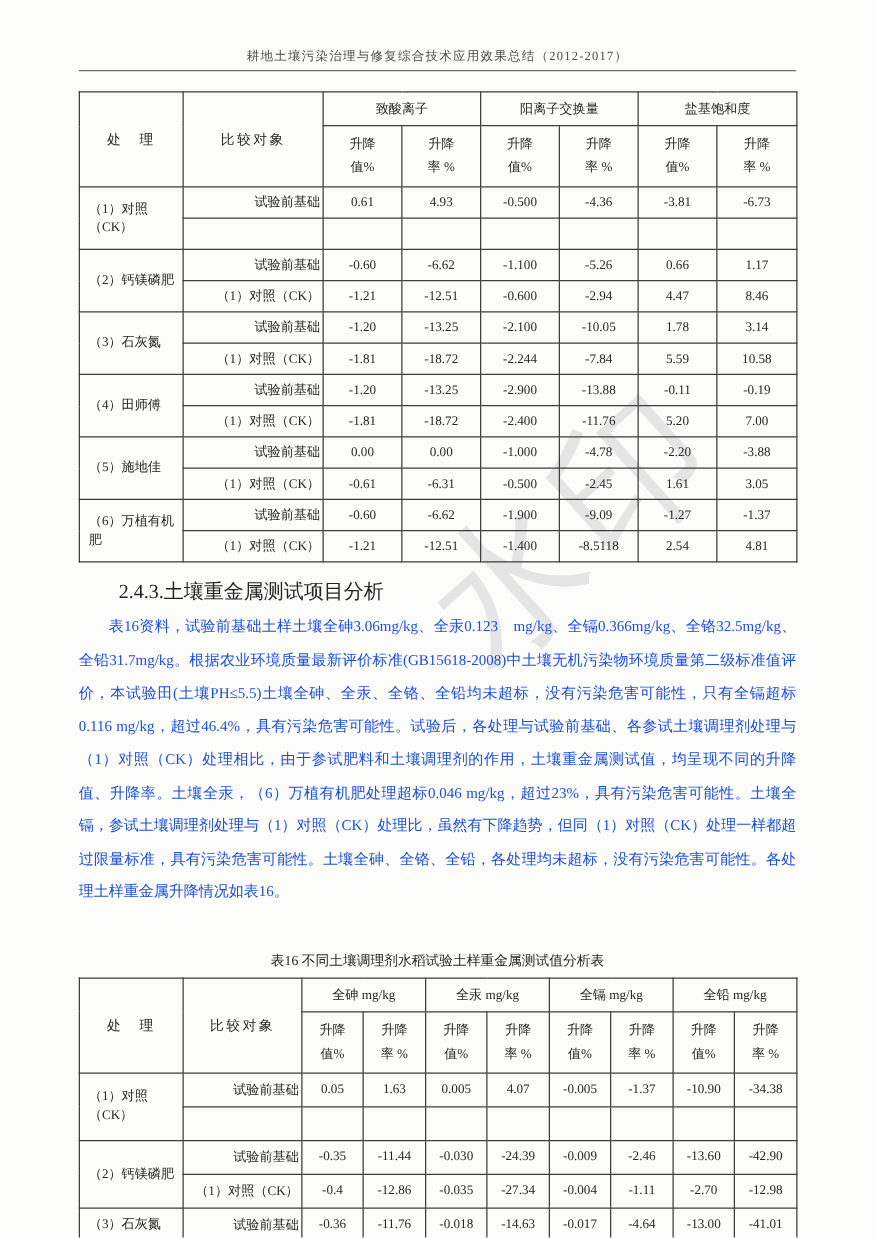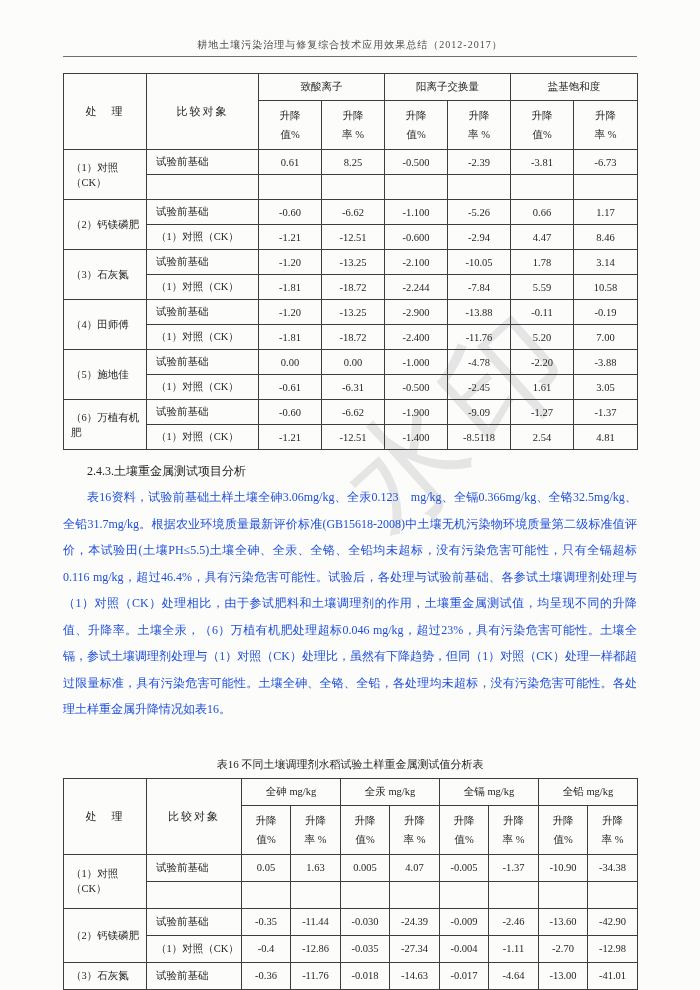--- a/index.html
+++ b/index.html
@@ -30,27 +30,27 @@
   }
   th,td{
     border:1px solid #3d3d3d;font-weight:normal;
     font-size:10.5px;color:#262626;text-align:center;
     padding:1px 2px;overflow:hidden;
   }
   th.grp{height:24px;}
   th.sub{height:46px;white-space:pre-line;line-height:19px;}
   th.hd{font-size:11px;letter-spacing:2px;}
   td.treat{text-align:left;padding-left:7px;font-size:10.5px;line-height:15px;}
-  td.cmp{text-align:left;padding-left:9px;}
+  td.cmp{text-align:right;padding-left:9px;}
   td.num{text-align:center;}
   #table1 td{height:22px;}
   #table2 td{height:24px;}
   
   .section-heading{
-    font-size:12px;margin:13px 0 4px 0;text-indent:2em;color:#242424;
+    font-size:16px;margin:13px 0 4px 0;text-indent:2em;color:#242424;
     position:relative;z-index:1;
   }
   .body-paragraph{
     font-size:12px;line-height:26.5px;text-align:justify;text-indent:2em;
     margin:0;color:#1d4ed8;position:relative;z-index:1;
   }
   .table2-title{
     text-align:center;font-size:11px;color:#242424;margin:34px 0 6px 0;
     position:relative;z-index:1;
   }
@@ -96,23 +96,23 @@
 值%</th>
         <th class="sub">升降
 率 %</th>
       </tr>
     </thead>
     <tbody id="t1-body">
         <tr>
           <td class="treat" rowspan="2">（1）对照（CK）</td>
           <td class="cmp">试验前基础</td>
           <td class="num">0.61</td>
-          <td class="num">8.25</td>
+          <td class="num">4.93</td>
           <td class="num">-0.500</td>
-          <td class="num">-2.39</td>
+          <td class="num">-4.36</td>
           <td class="num">-3.81</td>
           <td class="num">-6.73</td>
         </tr>
         <tr>
           <td class="cmp"></td>
           <td class="num"></td>
           <td class="num"></td>
           <td class="num"></td>
           <td class="num"></td>
           <td class="num"></td>

